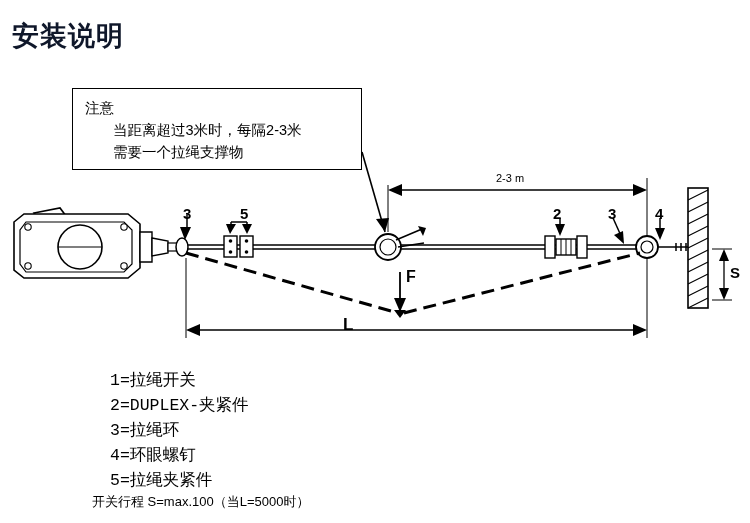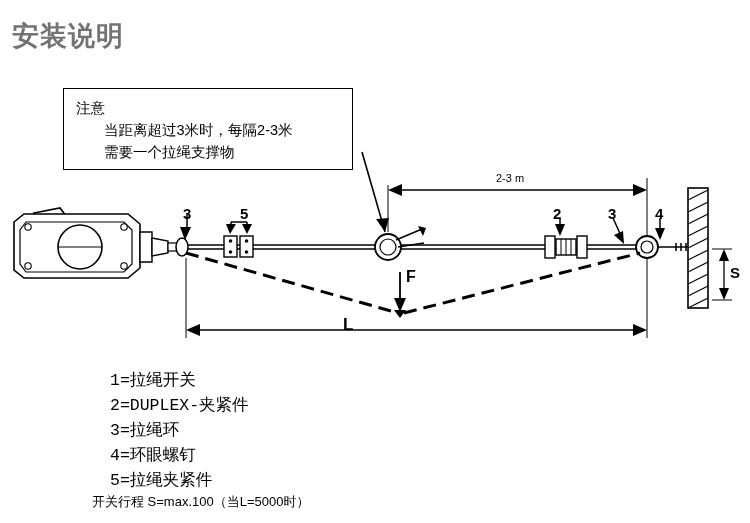--- a/index.html
+++ b/index.html
@@ -18,26 +18,26 @@
     overflow: hidden;
     background: #ffffff;
   }
   #title {
     position: absolute;
     left: 12px;
     top: 18px;
     font-size: 27px;
     font-weight: bold;
     letter-spacing: 1px;
-    color: #737373;
+    color: #0f172a;
     white-space: nowrap;
   }
   #note-box {
     position: absolute;
-    left: 63px;
+    left: 72px;
     top: 88px;
     width: 290px;
     height: 82px;
     border: 1.5px solid #000;
     background: #ffffff;
     box-sizing: border-box;
     padding: 8px 10px 0 12px;
   }
   .note-line {
     font-size: 14.5px;

